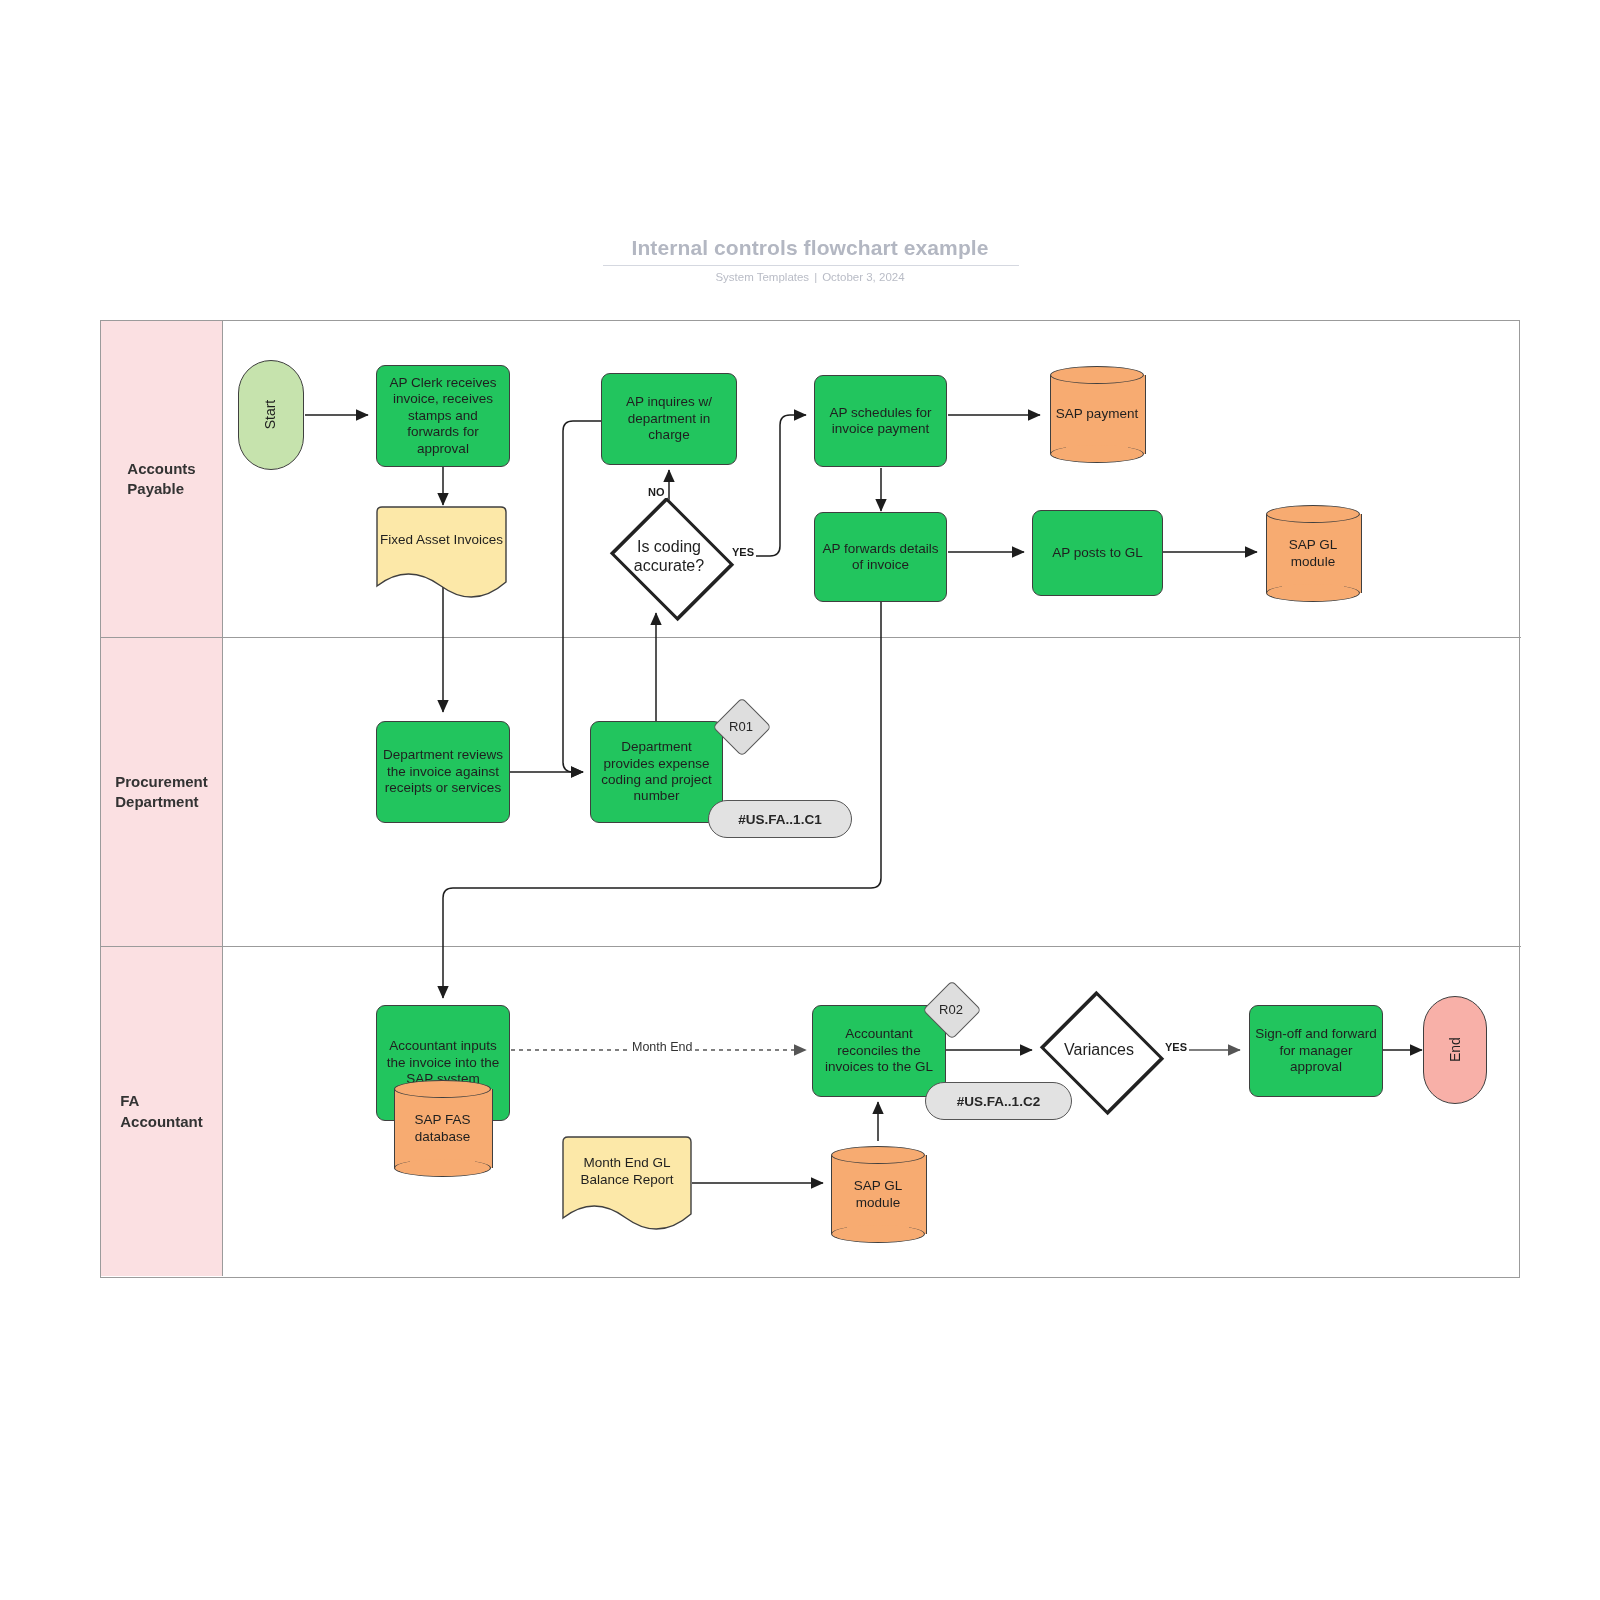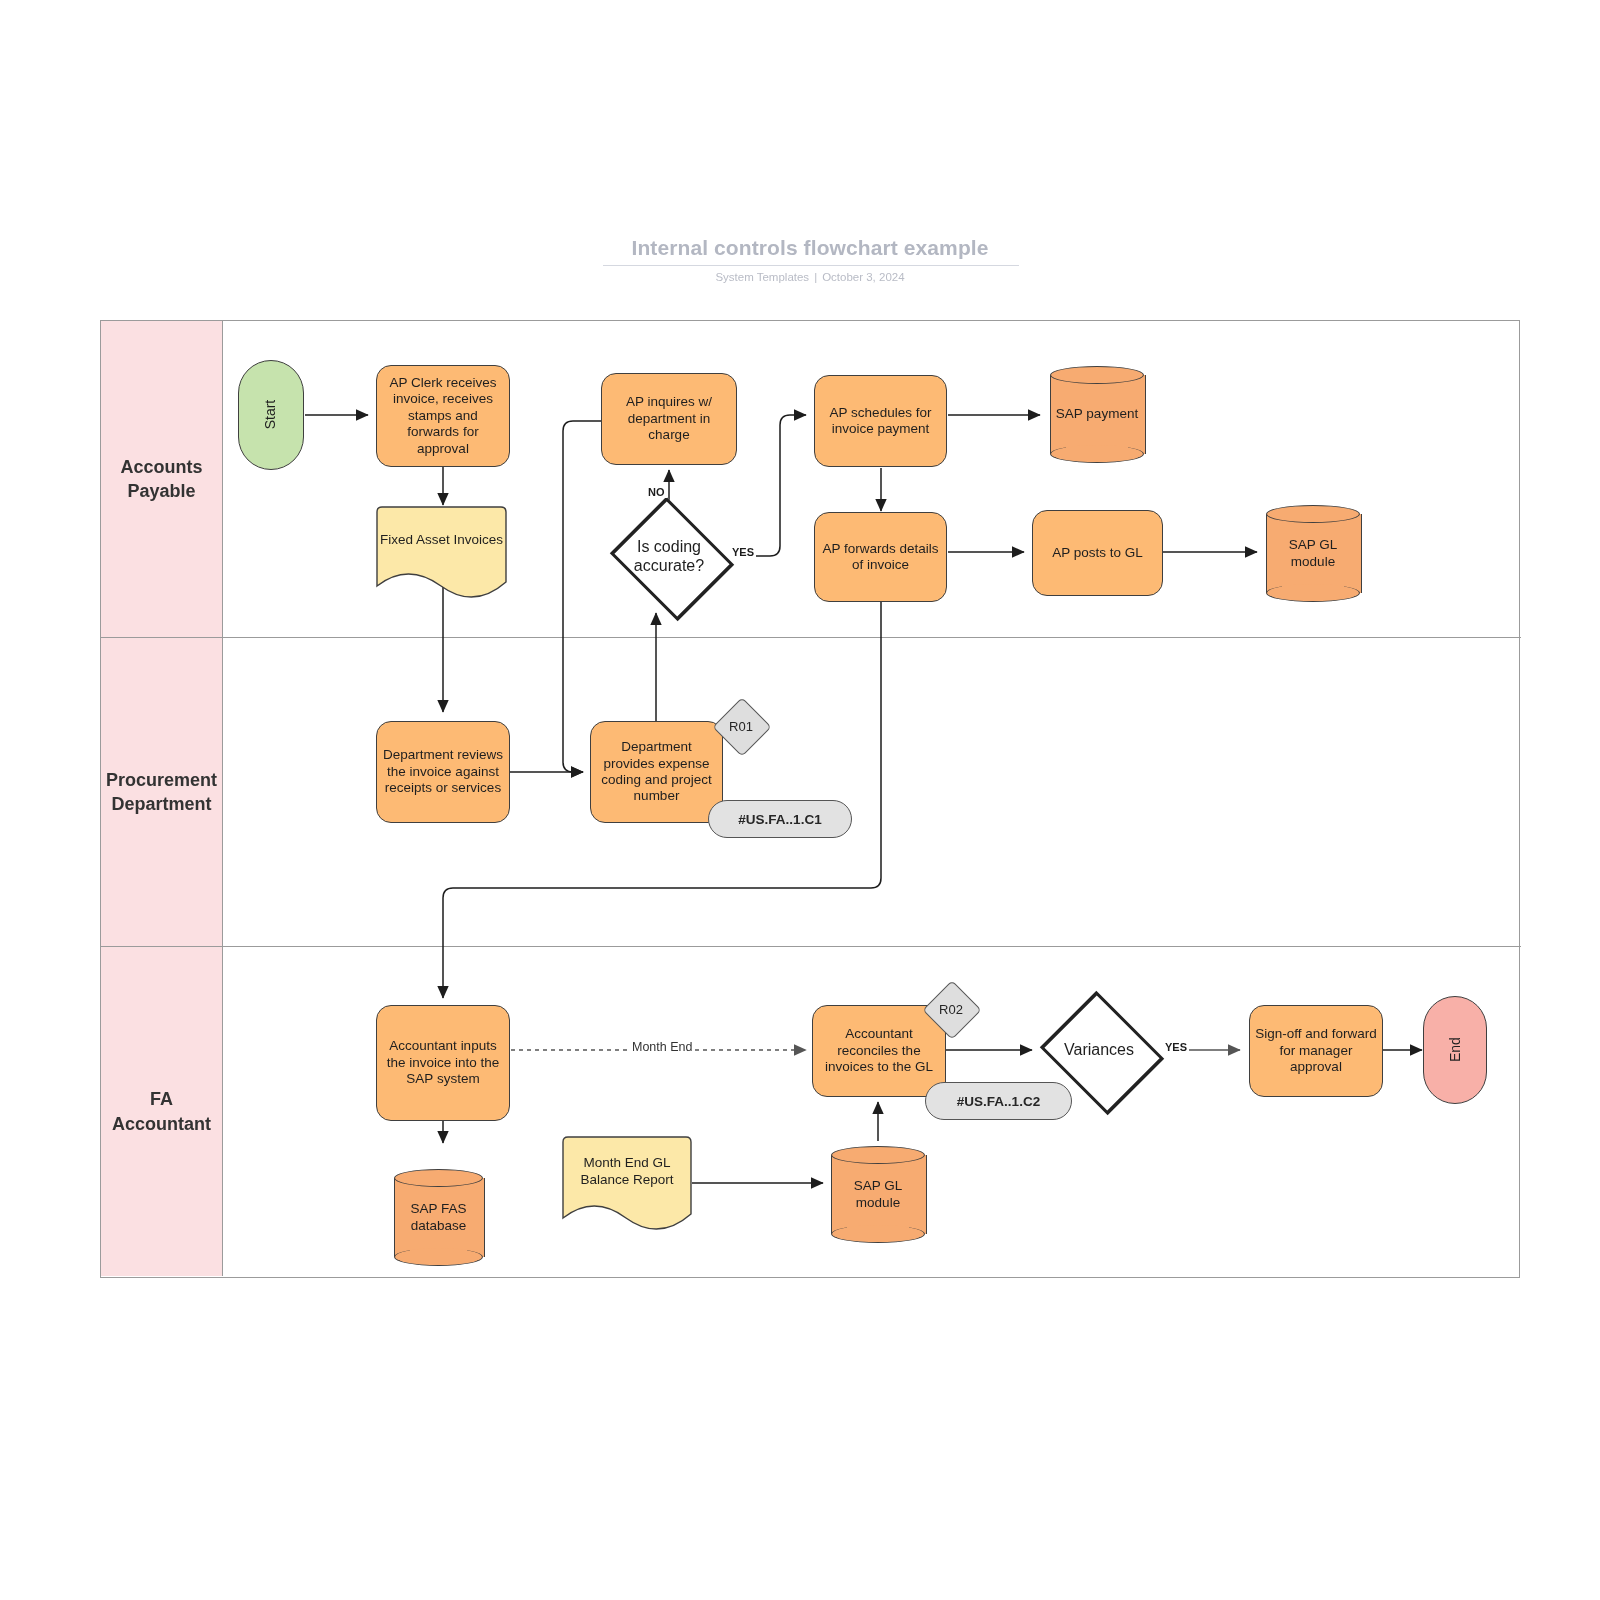--- a/index.html
+++ b/index.html
@@ -67,45 +67,45 @@
     width: 122px;
     height: 100%;
     background: #fbe0e2;
     border-right: 1.5px solid #9b9b9b;
     box-sizing: border-box;
     display: flex;
     align-items: center;
     justify-content: center;
   }
   .lane-head span {
-    font-size: 18px;
+    font-size: 15px;
     font-weight: bold;
     color: #333333;
-    text-align: center;
+    text-align: left;
     line-height: 1.35;
     display: block;
   }
 
   
   .node {
     position: absolute;
     box-sizing: border-box;
     display: flex;
     align-items: center;
     justify-content: center;
     text-align: center;
     font-size: 13.5px;
     color: #1f1f1f;
     line-height: 1.22;
     z-index: 5;
   }
   .proc {
-    background: #fdba74;
+    background: #22c55e;
     border: 1.4px solid #3f3f3f;
-    border-radius: 15px;
+    border-radius: 9px;
     padding: 3px 5px;
   }
   .terminator {
     background: #c6e3ad;
     border: 1.4px solid #3f3f3f;
     border-radius: 40px;
   }
   .terminator.end { background: #f8b0a8; }
   .terminator span {
     transform: rotate(-90deg);
@@ -371,21 +371,21 @@
   <div class="tag-pill" style="left:708px; top:800px; width:122px; height:36px;">
     <span>#US.FA..1.C1</span>
   </div>
 
   <div class="node proc" style="left:376px; top:1005px; width:134px; height:116px;">
     <span>Accountant inputs the invoice into the SAP system</span>
   </div>
 
   <div class="edge-label plain" style="left:630px; top:1040px;">Month End</div>
 
-  <div class="cyl" style="left:394px; top:1169px; width:89px; height:97px;">
+  <div class="cyl" style="left:394px; top:1080px; width:97px; height:97px;">
     <div class="body"></div>
     <div class="bot"></div>
     <div class="top"></div>
     <div class="lbl">SAP FAS database</div>
   </div>
 
   <div class="doc" style="left:562px; top:1136px; width:130px; height:97px;">
     <svg width="130" height="97" viewBox="0 0 130 97">
       <path d="M6,1 L124,1 Q129,1 129,6 L129,78 Q97,106 64,82 Q32,58 1,82 L1,6 Q1,1 6,1 Z" fill="#FCE8A8" stroke="#3F3F3F" stroke-width="1.4"></path>
     </svg>

